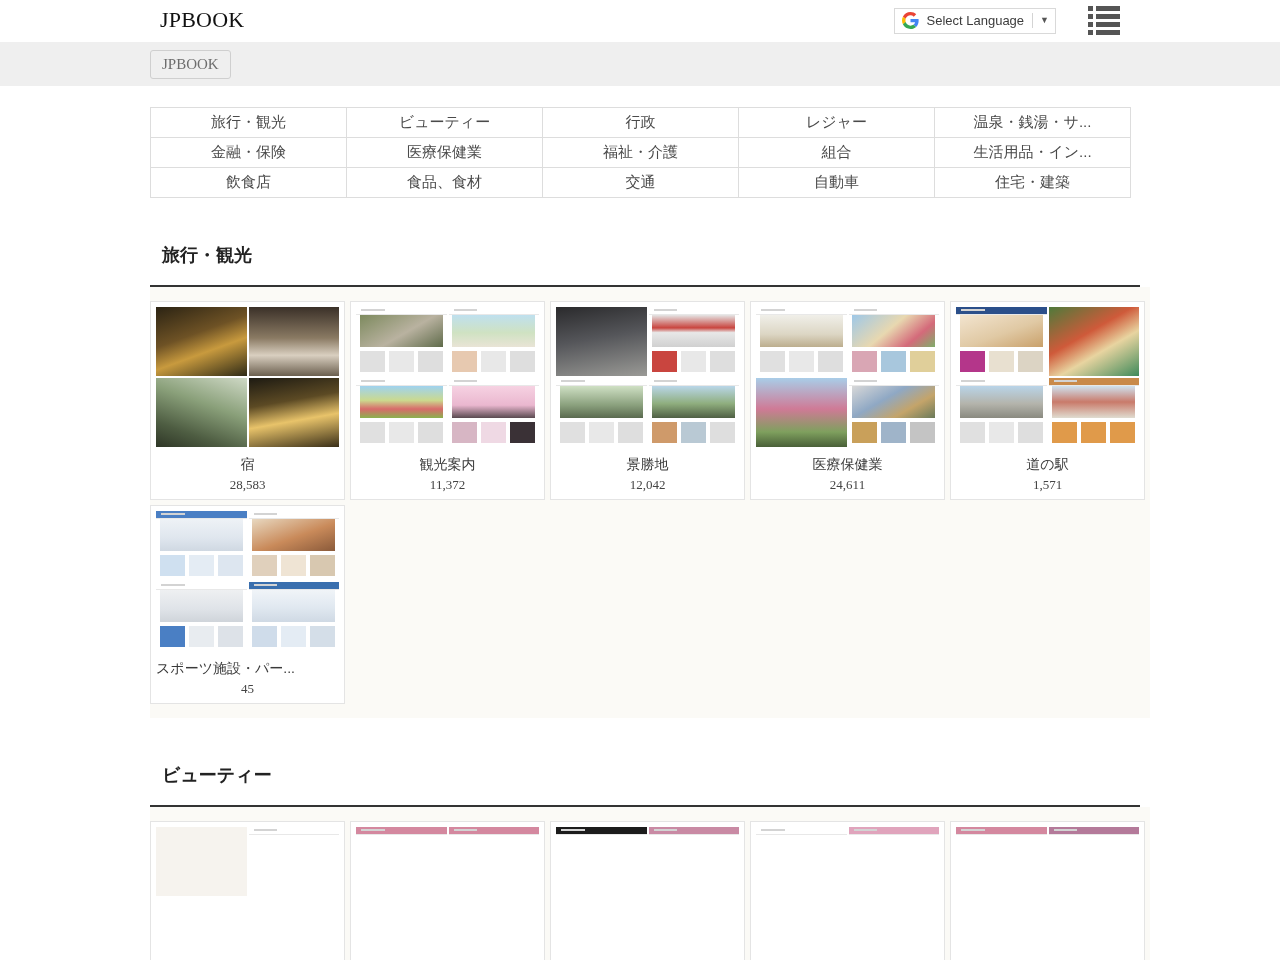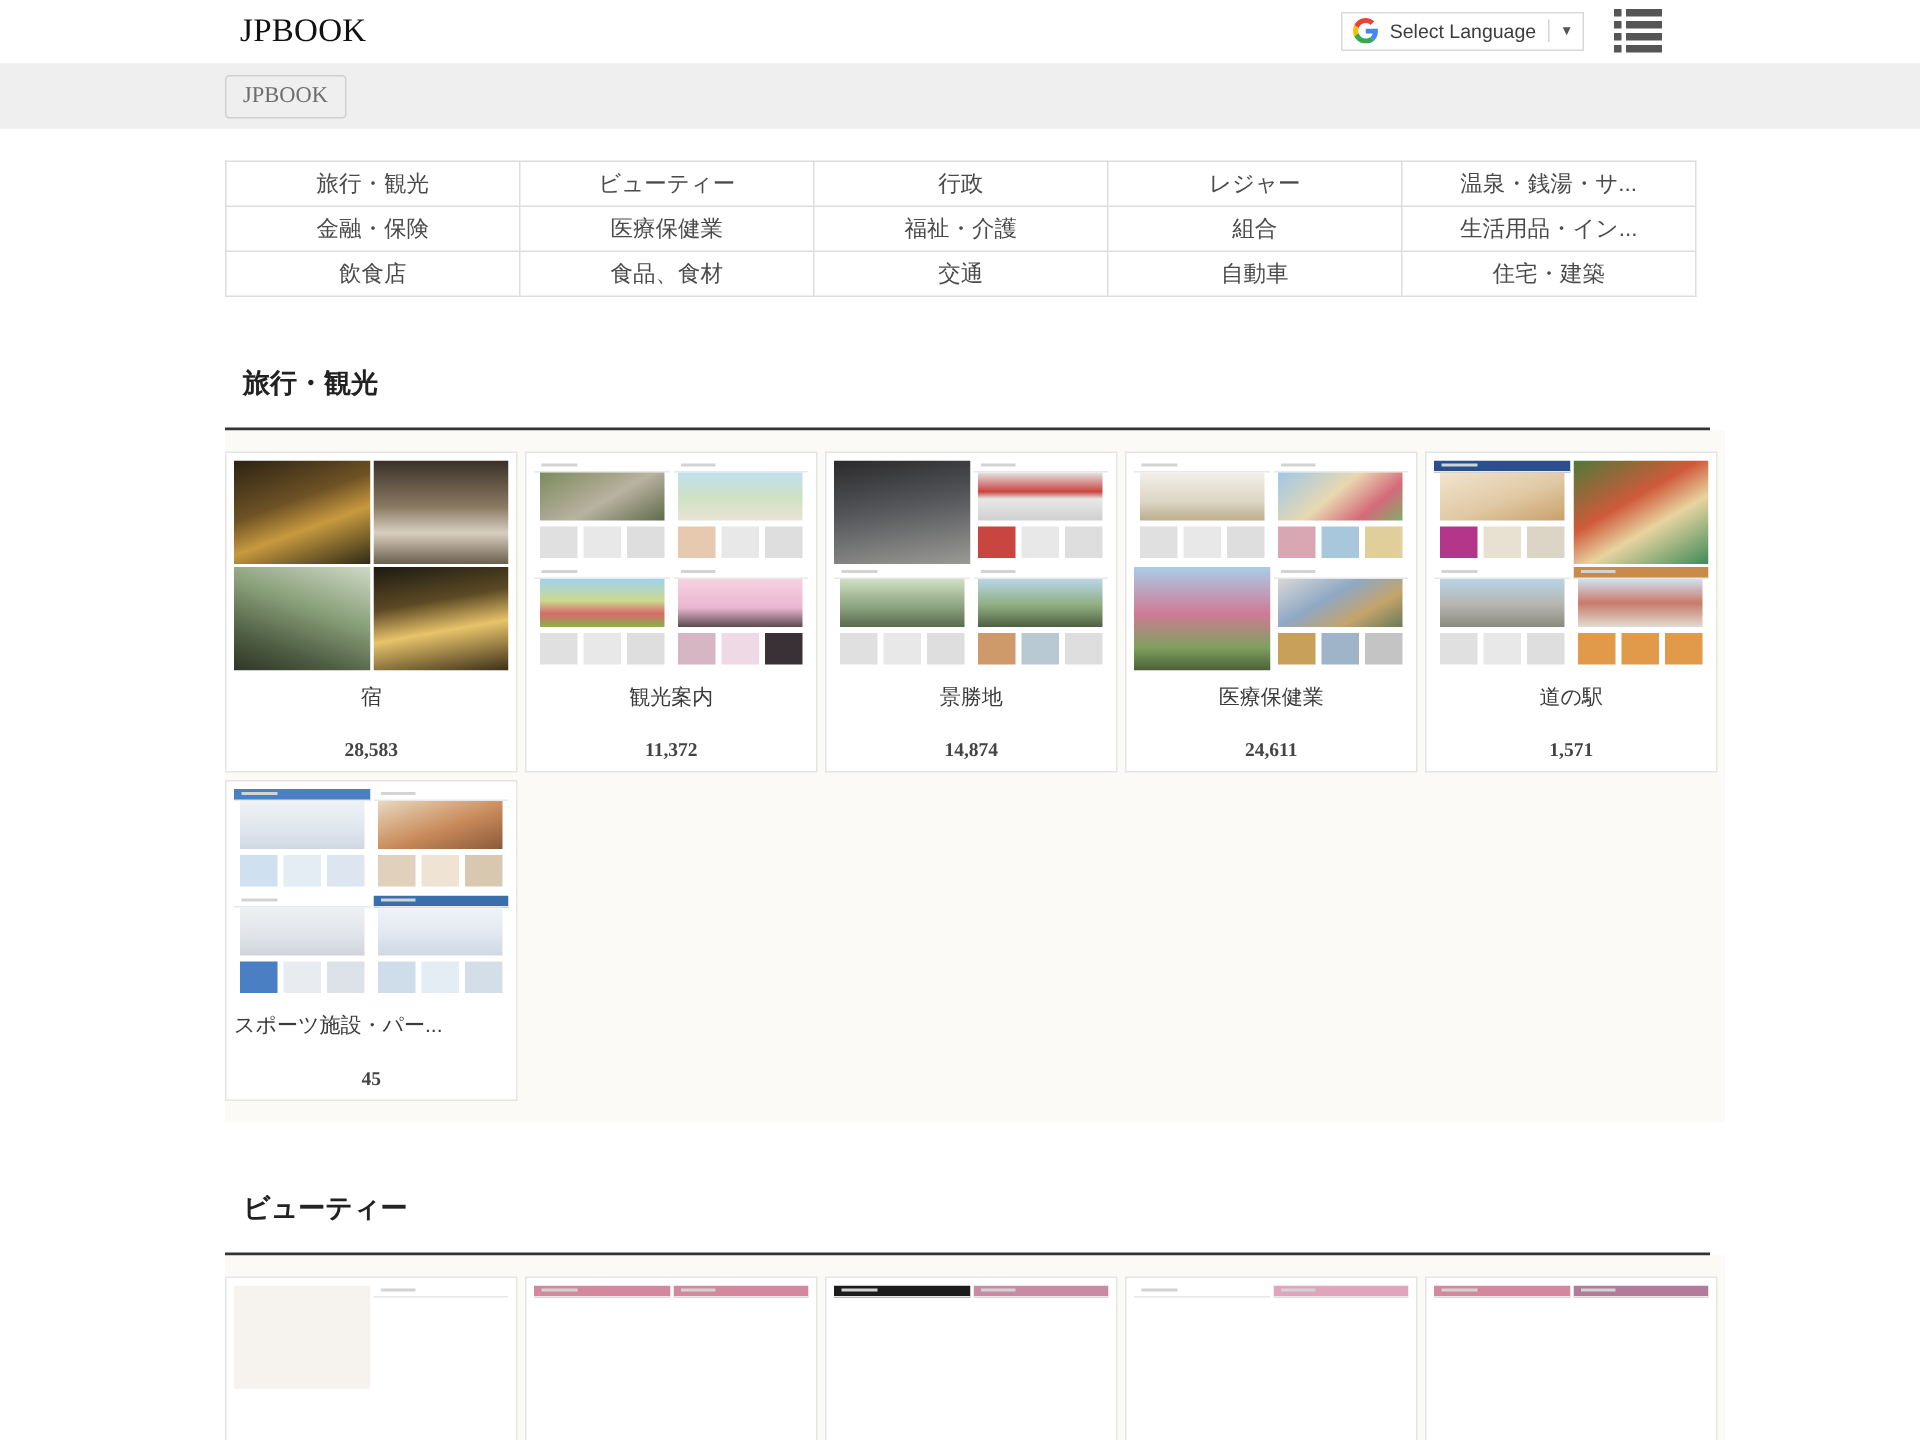--- a/index.html
+++ b/index.html
@@ -24,22 +24,22 @@
     position: absolute;
     left: 160px; top: 7px;
     font-family: "Liberation Serif", "DejaVu Serif", serif;
     font-size: 22px;
     letter-spacing: .2px;
     color: #111;
     font-weight: 400;
   }
   .header-right {
     position: absolute;
-    right: 172px; top: 6px;
-    display: flex; align-items: center; gap: 20px;
+    right: 160px; top: 6px;
+    display: flex; align-items: center; gap: 32px;
   }
   .gtrans {
     display: inline-flex; align-items: center;
     height: 26px;
     border: 1px solid #d9d9d9;
     background: #fff;
     padding: 0 6px 0 7px;
     font-size: 13px;
     color: #444;
     white-space: nowrap;
@@ -168,22 +168,21 @@
     margin-top: 9px;
     white-space: nowrap;
     overflow: hidden;
     text-overflow: ellipsis;
   }
   .card-count {
     text-align: center;
     font-family: "Liberation Serif", "DejaVu Serif", serif;
     font-size: 13px;
     color: #444;
-    margin-top: 18px;
-    font-weight: bold;
+    margin-top: 3px;
   }
   .card.partial .card-label { text-align: left; }
 
   
   .ph { width: 100%; height: 100%; position: relative; }
   .site-shot { background:#fff; }
   .site-shot .topbar { position:absolute; top:0; left:0; right:0; height:11%; background:#fff; border-bottom:1px solid #e8e8e8; }
   .site-shot .topbar::after { content:""; position:absolute; left:6%; top:28%; width:26%; height:40%; background:#d3d3d3; }
   .site-shot .hero { position:absolute; top:12%; left:4%; right:4%; height:46%; }
   .site-shot .r1 { position:absolute; bottom:6%; left:4%; width:28%; height:30%; background:#e0e0e0; }
@@ -362,21 +361,21 @@
               <div class="ph site-shot">
                 <div class="topbar"></div>
                 <div class="hero" style="background:linear-gradient(180deg,#b9d6e8 0%,#8fae7e 55%,#4f5f44 100%)"></div>
                 <div class="r1" style="background:#cf9a6a"></div>
                 <div class="r2" style="background:#b9c9d4"></div>
                 <div class="r3"></div>
               </div>
             </div>
         </div>
         <div class="card-label">景勝地</div>
-        <div class="card-count">14,874</div>
+        <div class="card-count">12,042</div>
       </div>
 
       <div class="card">
         <div class="thumb">
           <div class="tcell">
               <div class="ph site-shot">
                 <div class="topbar"></div>
                 <div class="hero" style="background:linear-gradient(180deg,#f0efe9,#dcd6c4 60%,#bcae8e)"></div>
                 <div class="r1"></div>
                 <div class="r2"></div>

